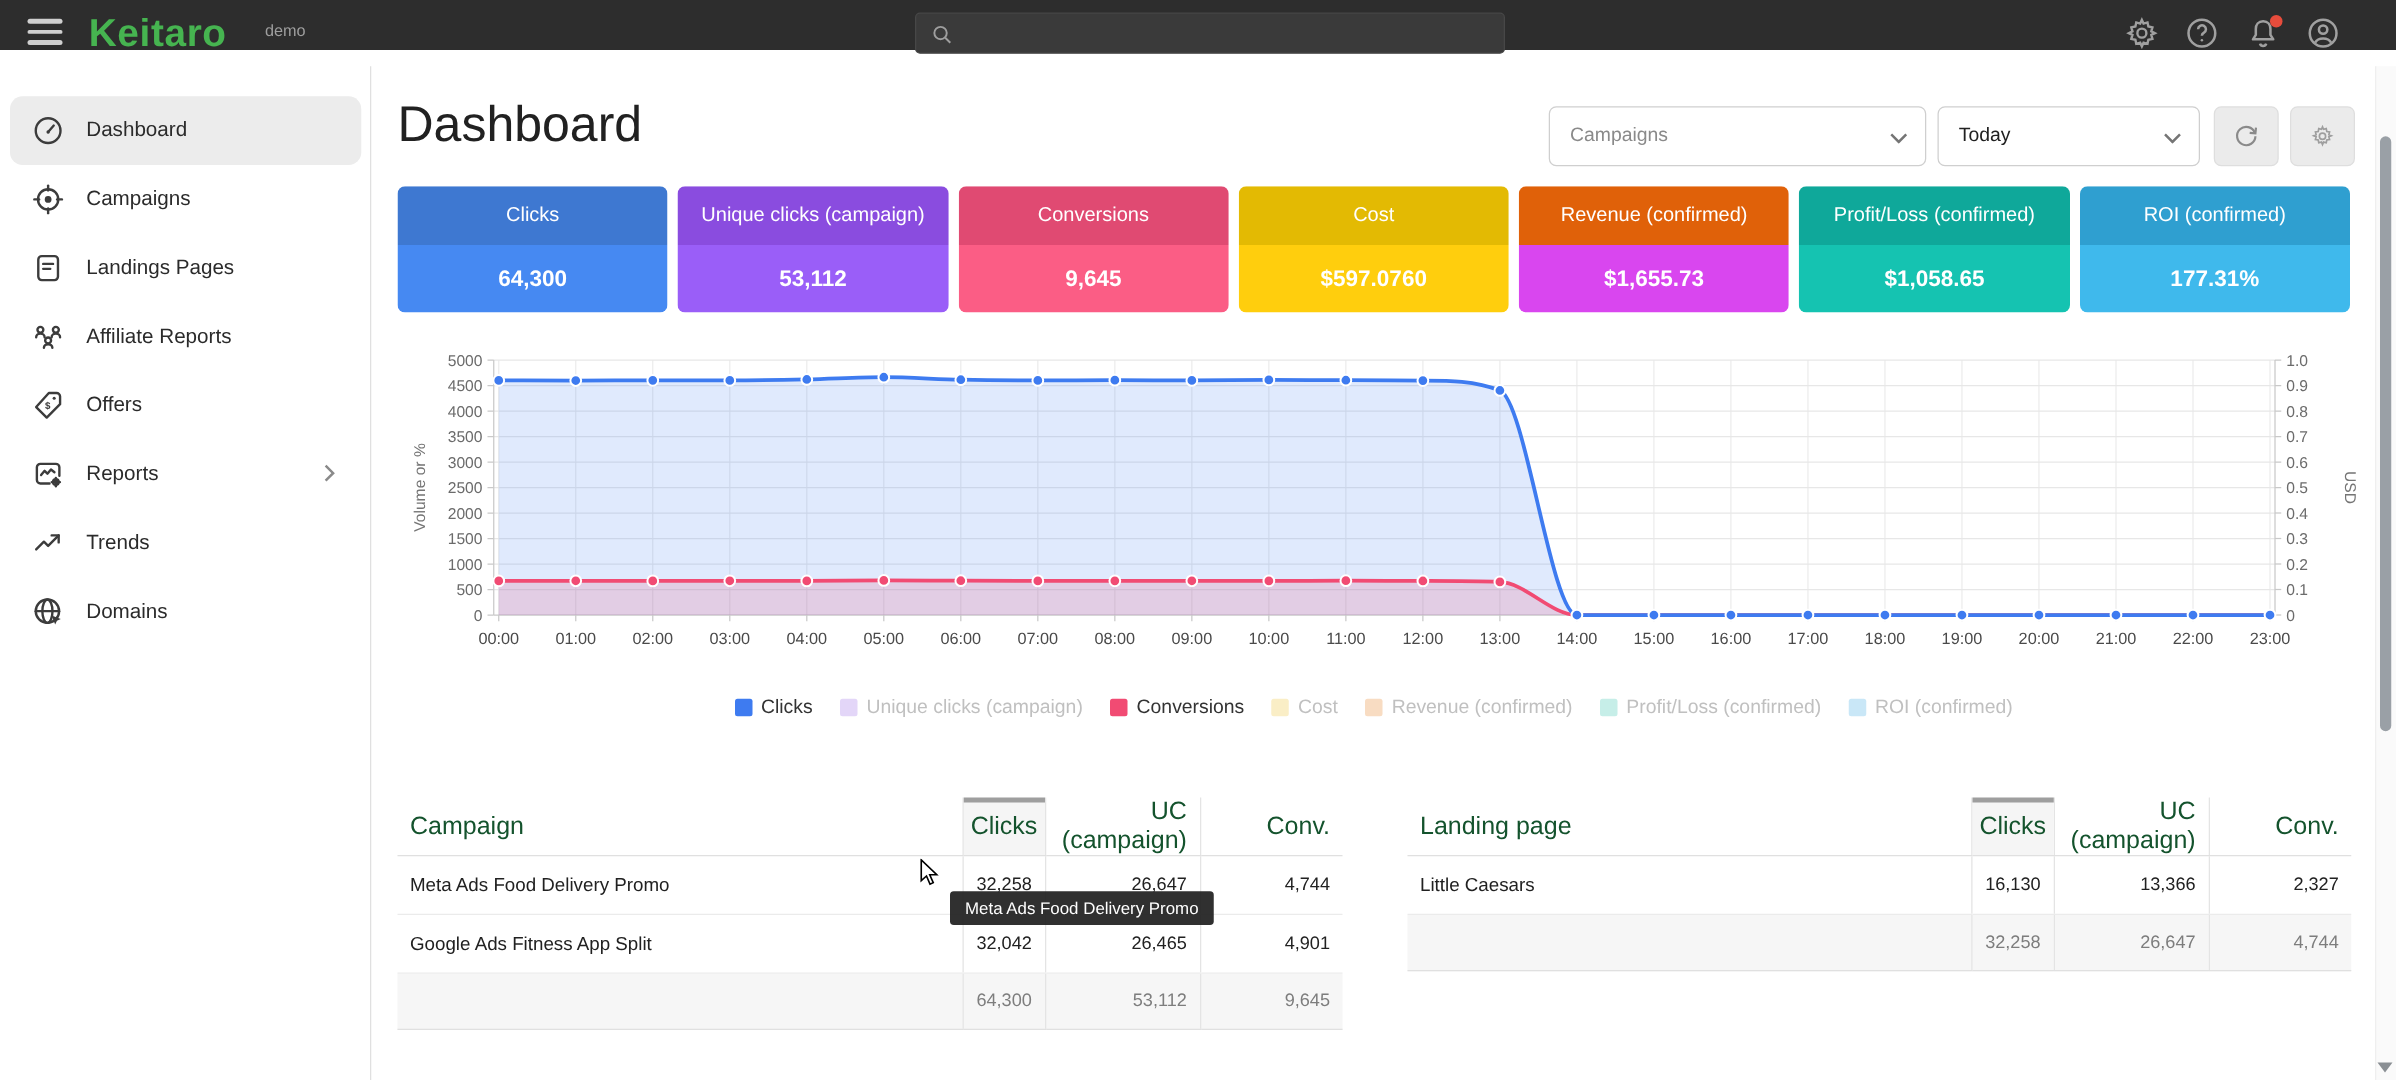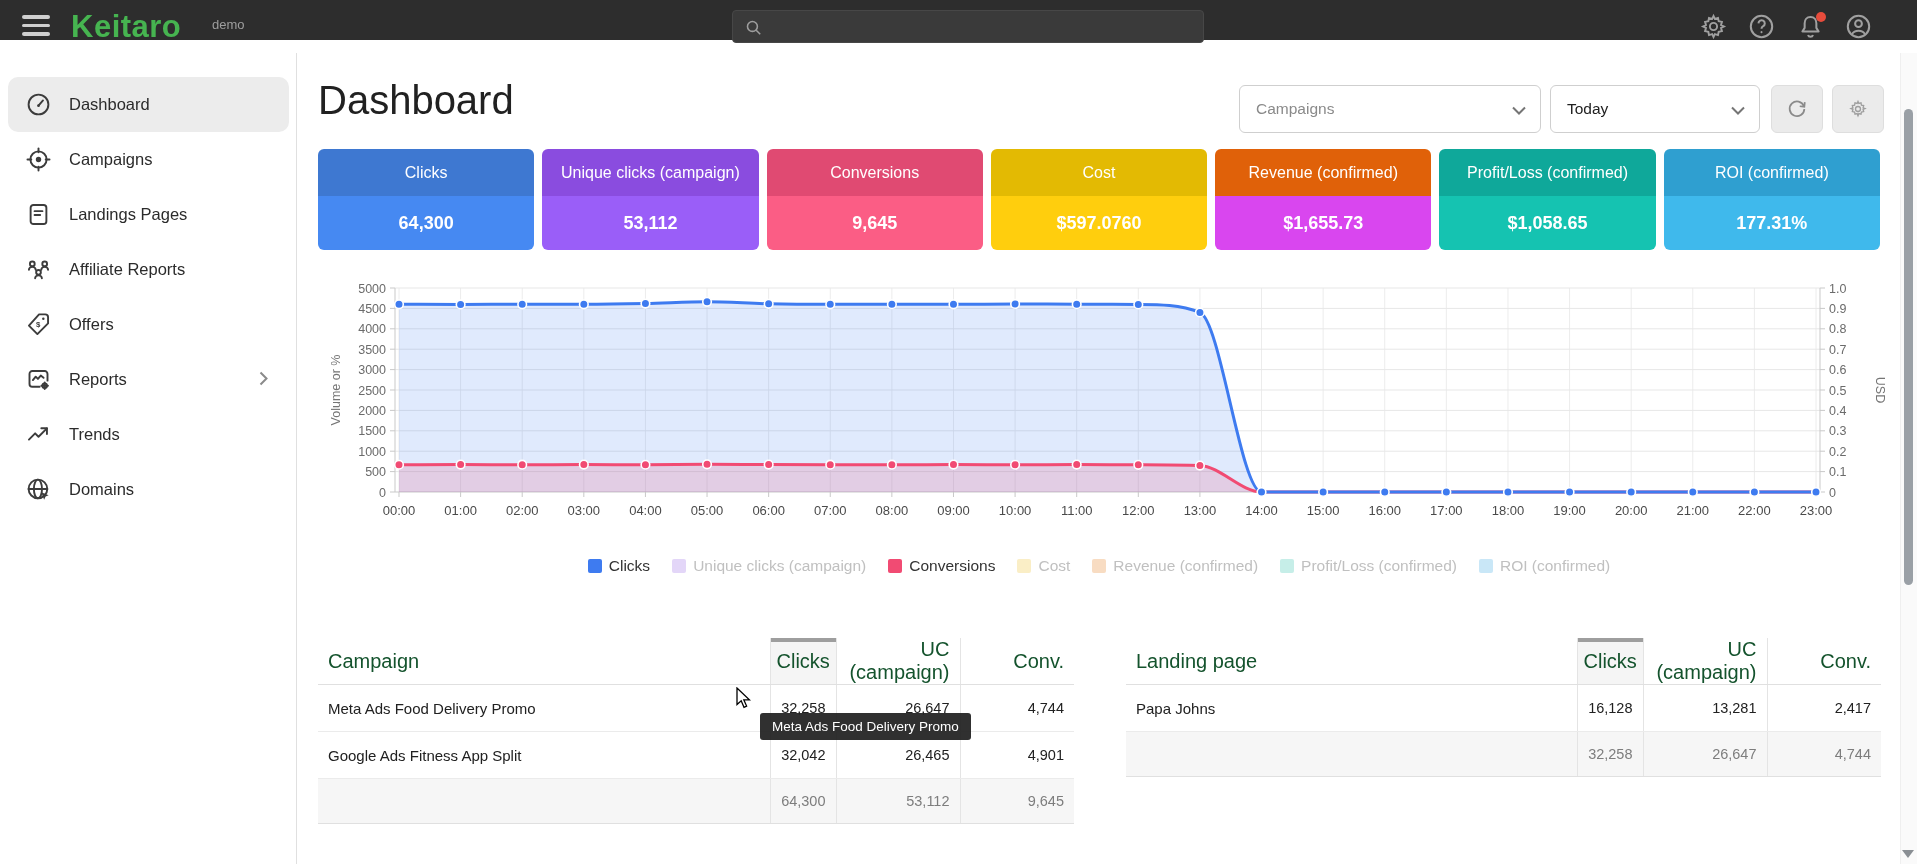--- a/index.html
+++ b/index.html
@@ -509,24 +509,24 @@
         <thead>
           <tr>
             <th>Landing page</th>
             <th class="num vline sorted"><div class="sort-bar"></div>Clicks</th>
             <th class="num vline">UC (campaign)</th>
             <th class="num vline">Conv.</th>
           </tr>
         </thead>
         <tbody>
           <tr>
-            <td>Papa Johns</td>
-            <td class="num vline">16,128</td>
-            <td class="num vline">13,281</td>
-            <td class="num vline">2,417</td>
+            <td>Little Caesars</td>
+            <td class="num vline">16,130</td>
+            <td class="num vline">13,366</td>
+            <td class="num vline">2,327</td>
           </tr>
         </tbody>
         <tfoot>
           <tr>
             <td></td>
             <td class="num vline">32,258</td>
             <td class="num vline">26,647</td>
             <td class="num vline">4,744</td>
           </tr>
         </tfoot>

